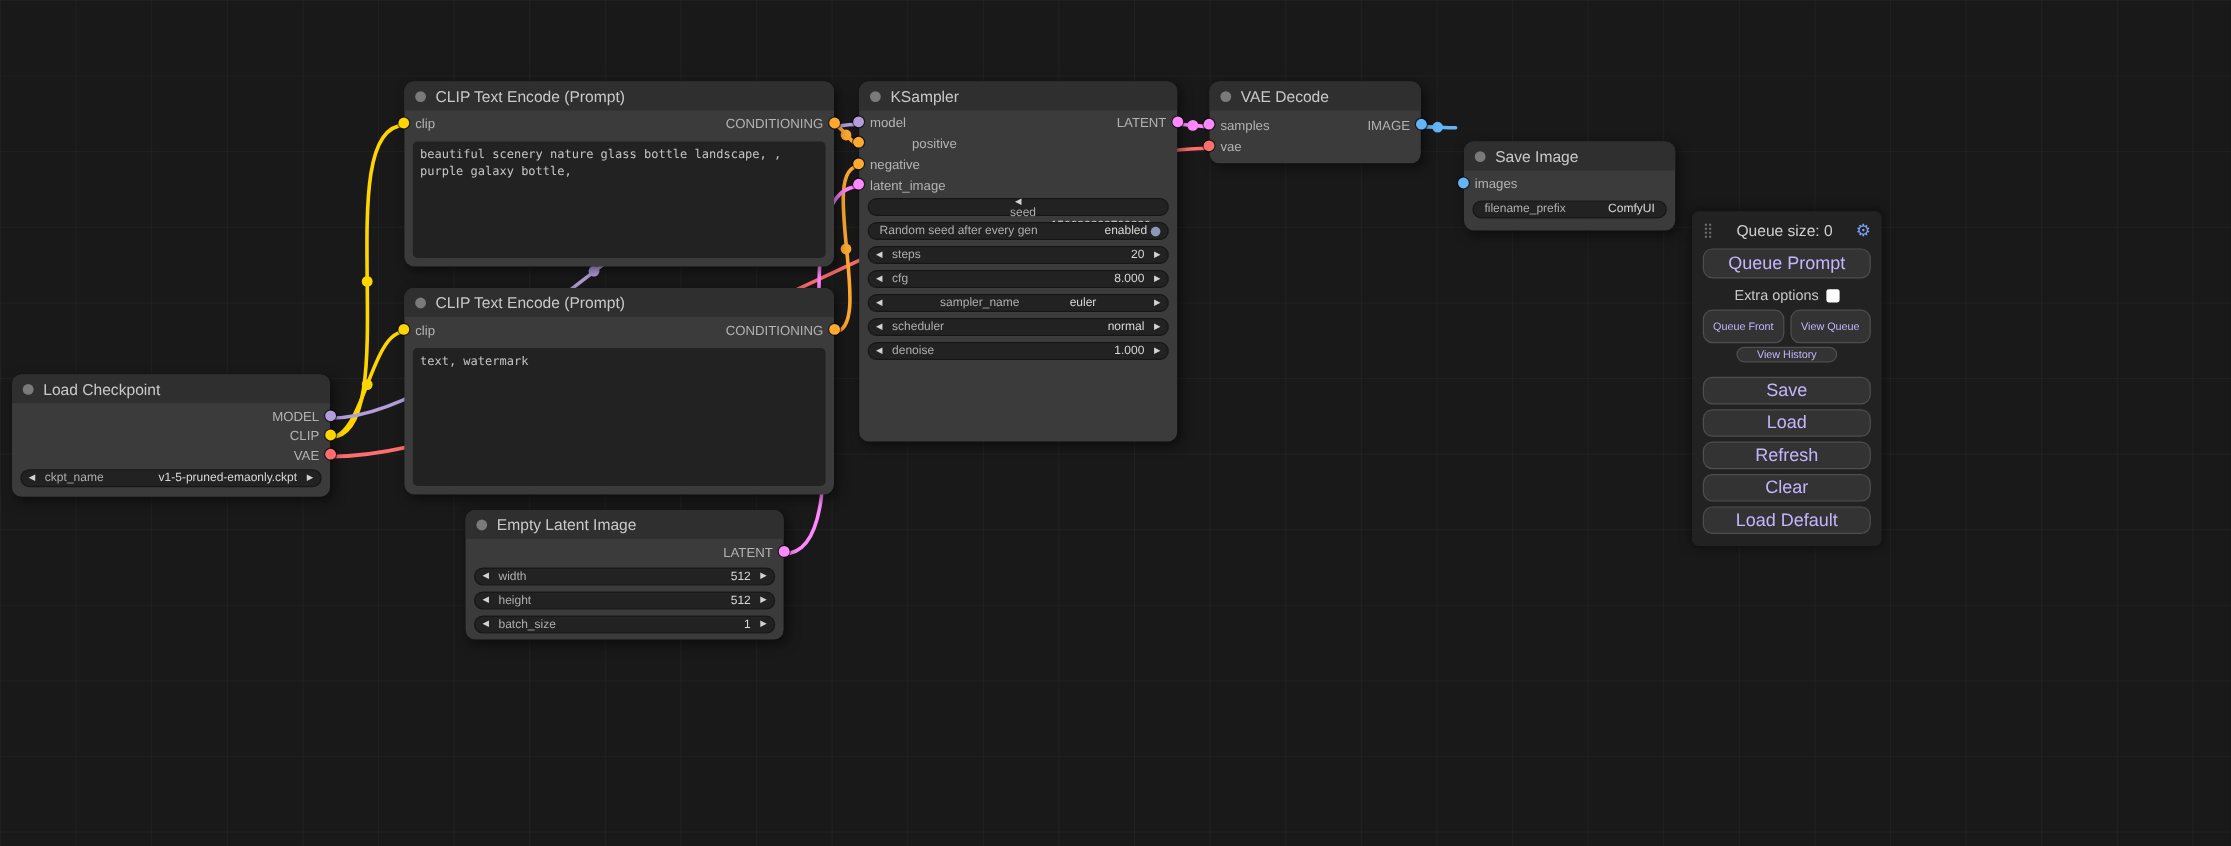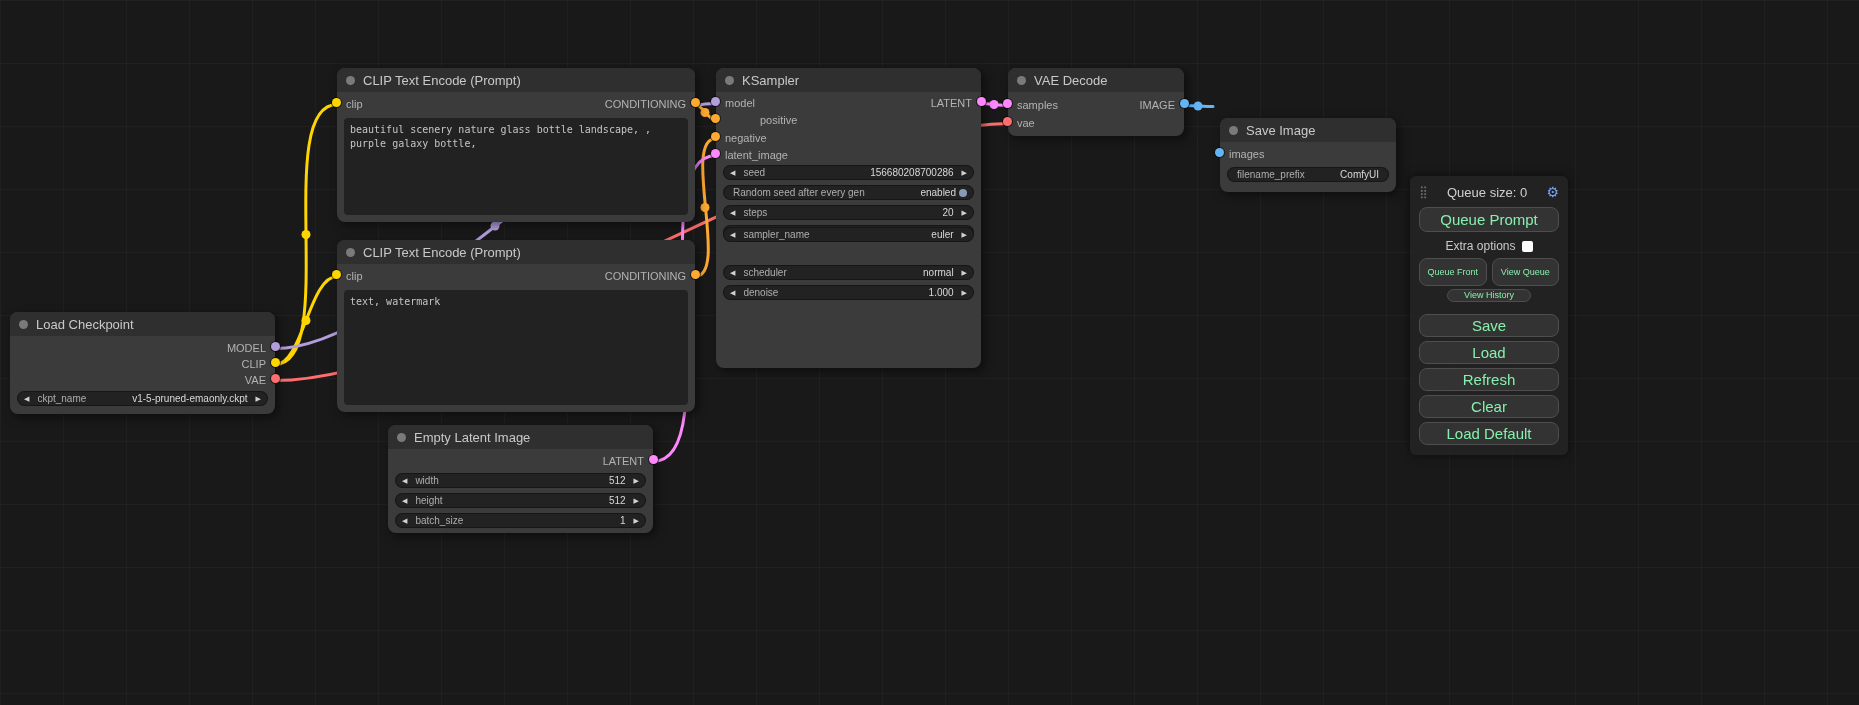--- a/index.html
+++ b/index.html
@@ -45,21 +45,21 @@
 
   #menu { position:absolute; left:1410px; top:176px; width:158px; z-index:3;
           background:rgba(35,35,35,0.97); border-radius:6px;
           box-shadow:0 0 10px rgba(0,0,0,0.55); padding:6px 9px 10px;
           display:flex; flex-direction:column; }
   .mhead { display:flex; align-items:center; height:20px; }
   .drag { color:#6e6e6e; font-size:12px; cursor:grab; flex:none; }
   .qsize { flex:1; text-align:center; color:#cfcfcf; font-size:13px; }
   .gear { font-size:14px; cursor:pointer; flex:none; }
   button { font-family:inherit; background:#333333; border:1px solid #4e4e4e;
-           color:#86efac; border-radius:8px; cursor:pointer; }
+           color:#c4b5fd; border-radius:8px; cursor:pointer; }
   .bigbtn { height:23px; font-size:15px; margin-top:4px; }
   .qp { height:25px; font-size:15px; margin-top:5px; }
   .gap { margin-top:10px; }
   .extra { display:flex; align-items:center; justify-content:center; gap:6px;
            margin-top:7px; color:#c9c9c9; font-size:12px; }
   .cbox { width:11px; height:11px; background:#ffffff; border-radius:2px; }
   .smallrow { display:flex; gap:5px; margin-top:5px; }
   .smallbtn { flex:1; height:28px; font-size:9px; border-radius:8px; padding:0; line-height:1; }
   .vh { margin:3px auto 2px; width:84px; height:13px; font-size:9px;
         border-radius:8px; padding:0; line-height:1; }
@@ -198,21 +198,21 @@
       <span>negative</span>
     </div>
     <div class="slot in" style="top:81px;">
       <span class="dot" style="background: rgb(255, 136, 255);"></span>
       <span>latent_image</span>
     </div>
     <div class="slot out" style="top:29px;">
       <span>LATENT</span>
       <span class="dot" style="background: rgb(255, 136, 255);"></span>
     </div>
-    <div class="widget" style="top:97px;">
+    <div class="widget" style="top:97px;flex-direction:column;">
       <span class="warrow">◀</span>
       <span class="wlabel">seed</span>
       <span class="wvalue">156680208700286</span>
       <span class="warrow">▶</span>
     </div>
     <div class="widget noarrow" style="top:117px;">
       <span class="wlabel">Random seed after every gen</span>
       <span class="wvalue">enabled</span>
       <span class="toggledot" style="background: rgb(138, 153, 184);"></span>
     </div>
@@ -221,21 +221,21 @@
       <span class="wlabel">steps</span>
       <span class="wvalue">20</span>
       <span class="warrow">▶</span>
     </div>
     <div class="widget" style="top:157px;">
       <span class="warrow">◀</span>
       <span class="wlabel">cfg</span>
       <span class="wvalue">8.000</span>
       <span class="warrow">▶</span>
     </div>
-    <div class="widget" style="top:159px;">
+    <div class="widget" style="top:177px;gap:40px;">
       <span class="warrow">◀</span>
       <span class="wlabel">sampler_name</span>
       <span class="wvalue">euler</span>
       <span class="warrow">▶</span>
     </div>
     <div class="widget" style="top:197px;">
       <span class="warrow">◀</span>
       <span class="wlabel">scheduler</span>
       <span class="wvalue">normal</span>
       <span class="warrow">▶</span>

